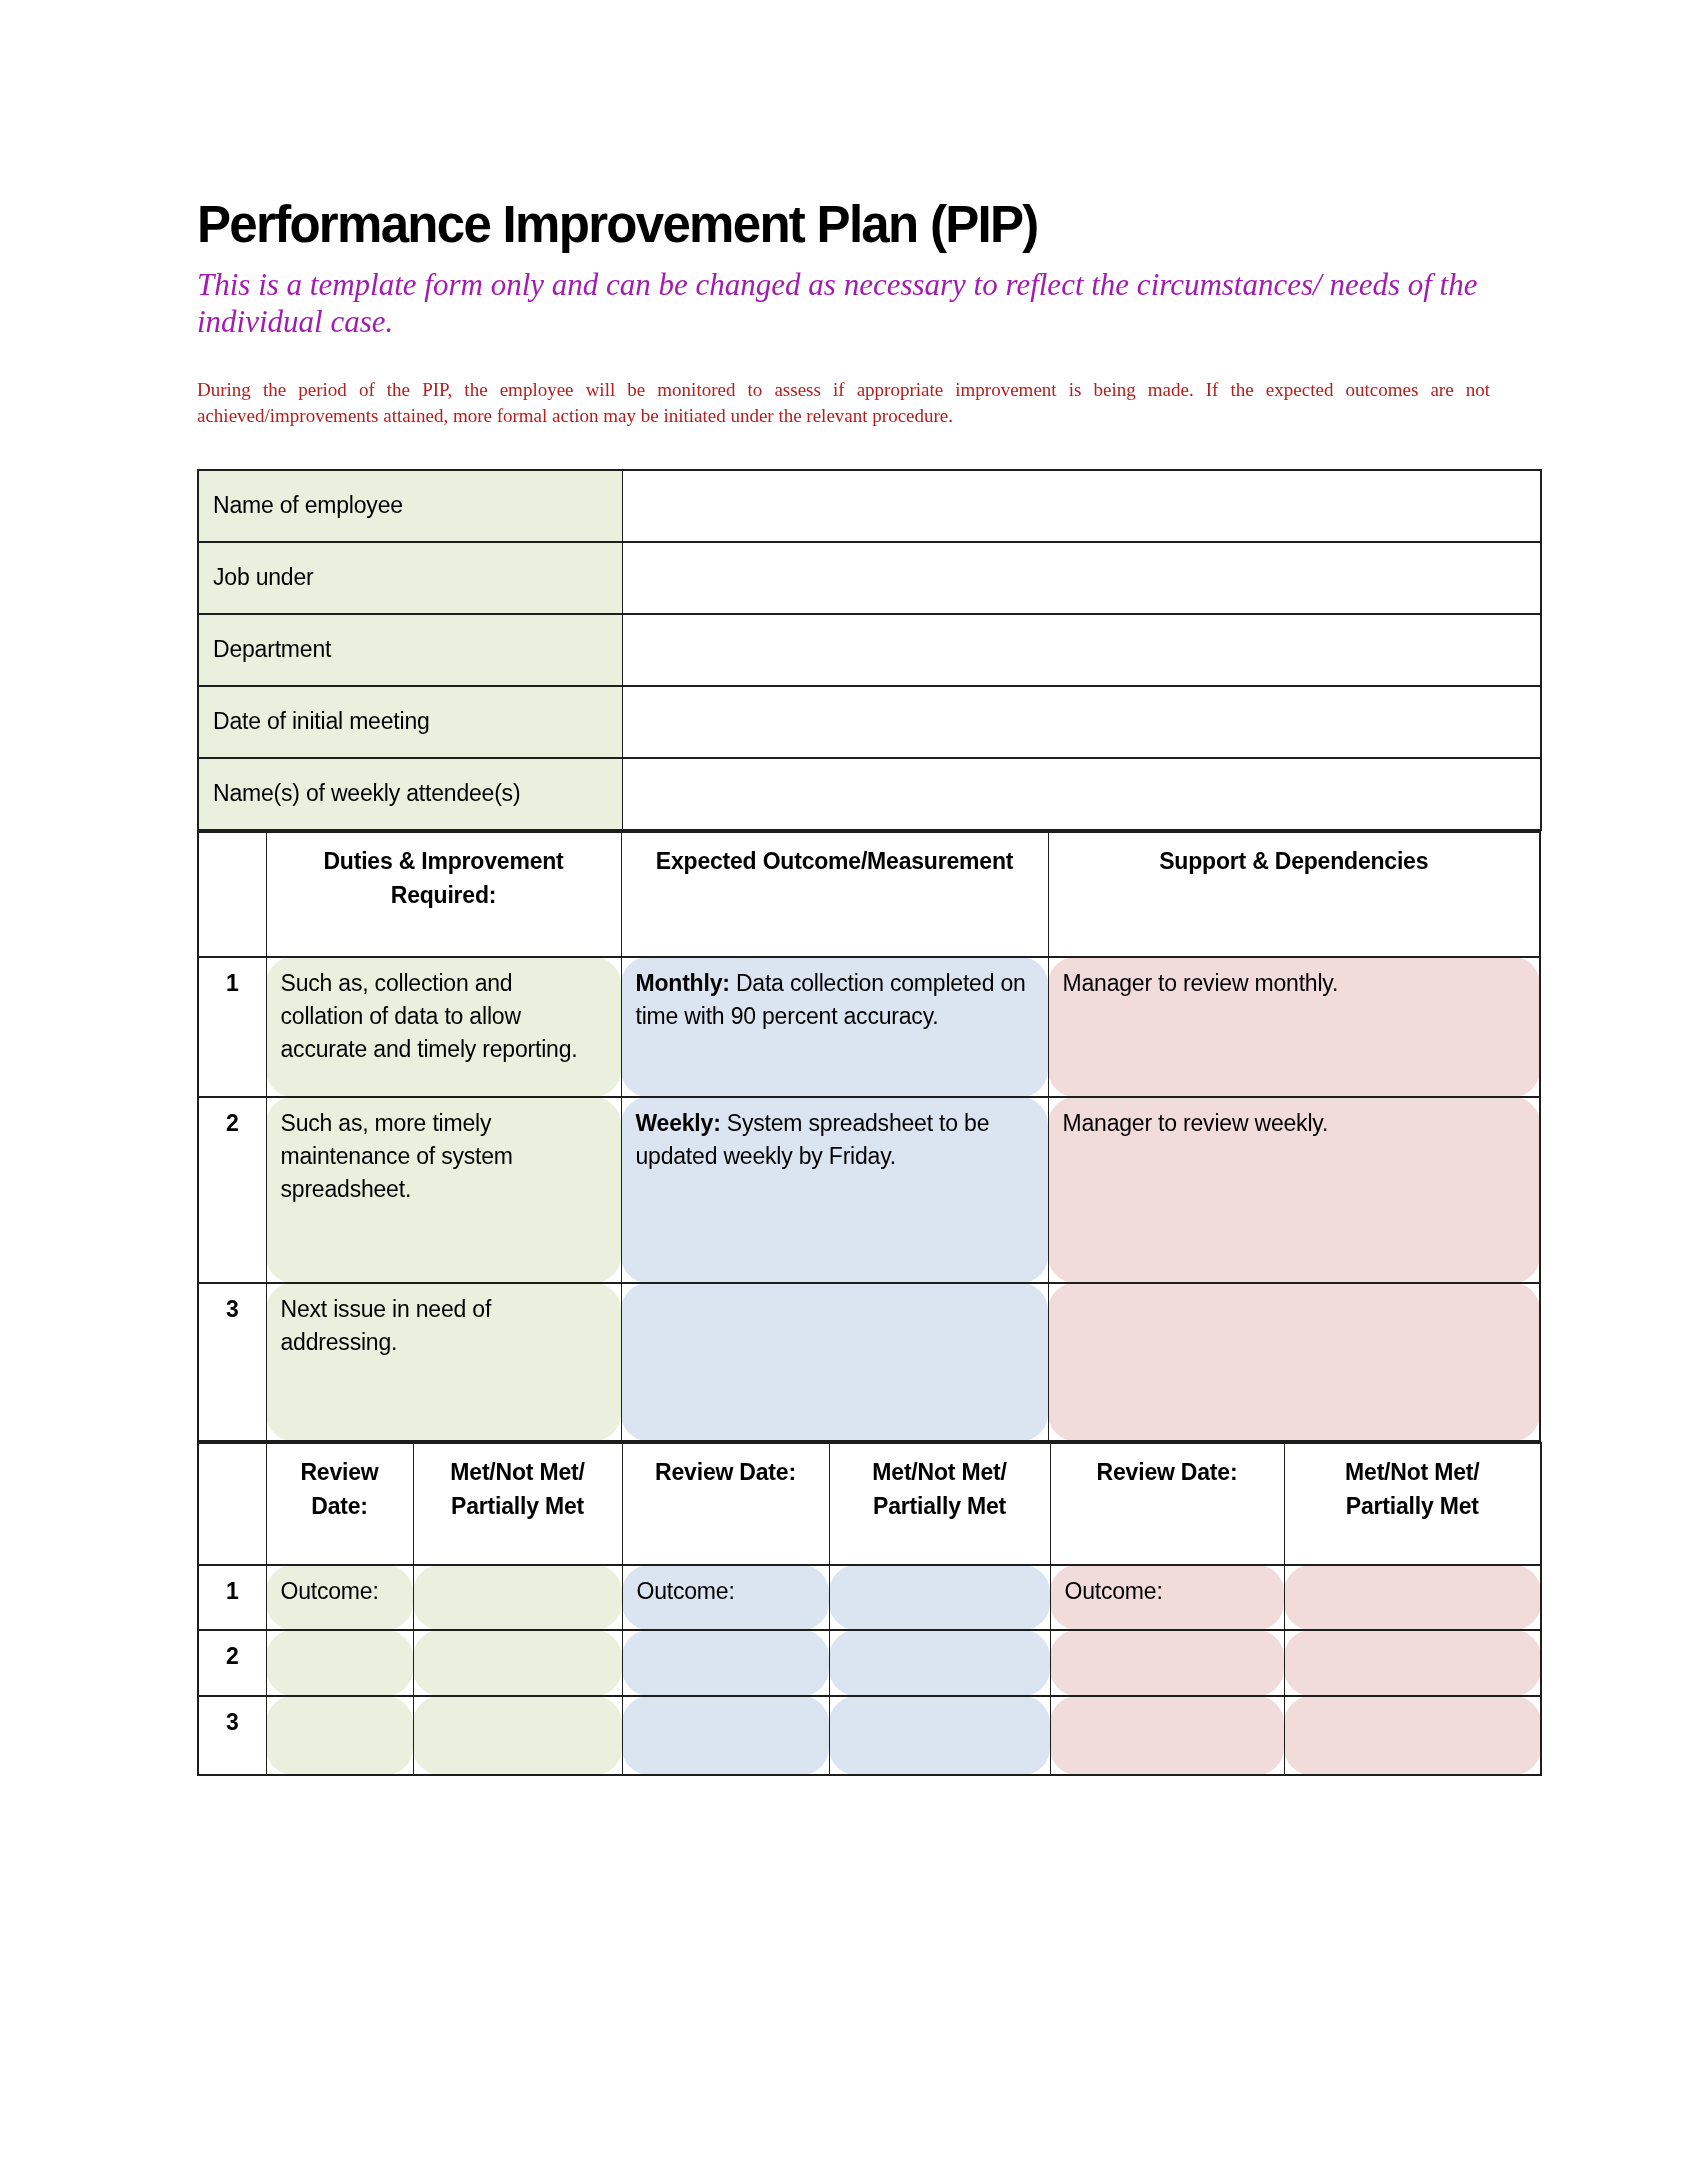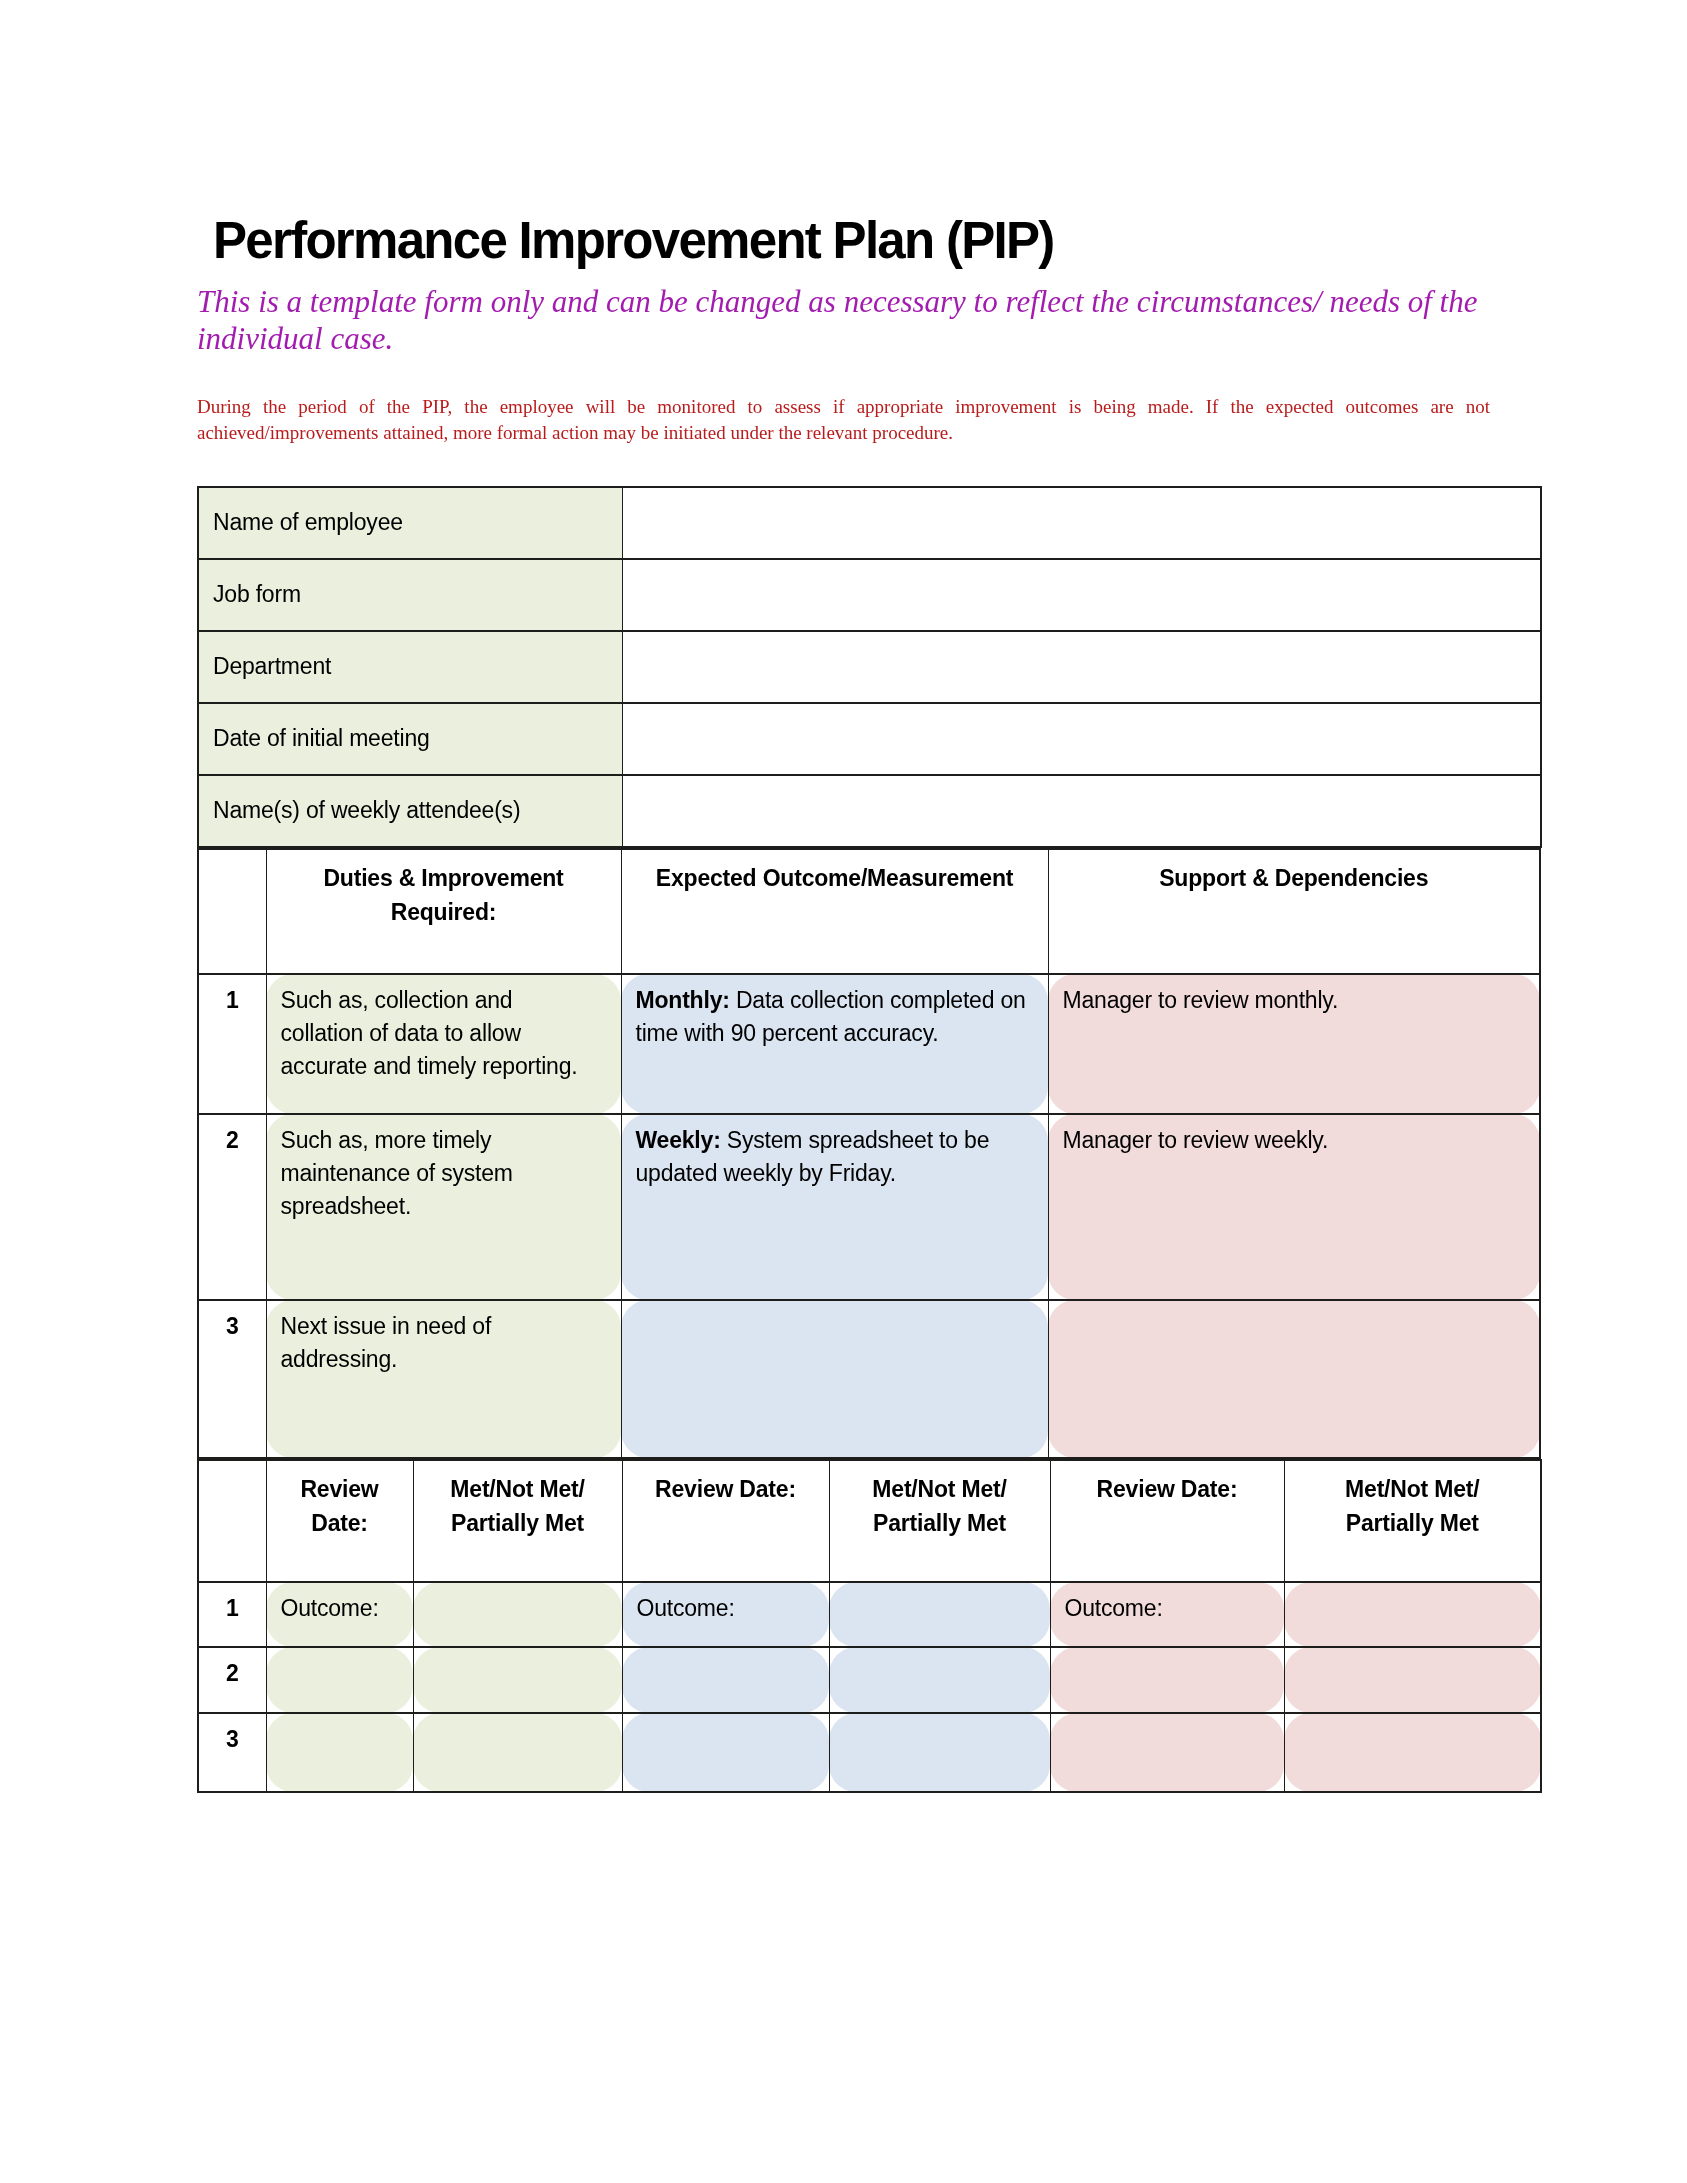--- a/index.html
+++ b/index.html
@@ -16,21 +16,21 @@
     background:#ffffff;
     color:var(--text);
     font-family:"Liberation Sans","DejaVu Sans",sans-serif;
   }
   .page{
     position:relative;
     width:1687px;height:2184px;
     padding:199px 0 0 197px;
   }
   .doc-title{
-    margin:16px;
+    margin:0;
     font-family:"Liberation Sans","DejaVu Sans",sans-serif;
     font-weight:700;
     font-size:51px;
     line-height:1.02;
     letter-spacing:-1.7px;
     color:#000;
   }
   .doc-subtitle{
     margin:15px 0 0 0;
     font-family:"Liberation Serif","DejaVu Serif",serif;
@@ -133,21 +133,21 @@
       <colgroup>
           <col style="width:424px">
           <col style="width:919px">
         </colgroup>
       <tbody>
         <tr class="h-info">
           <td class="info-label">Name of employee</td>
           <td class="info-value"></td>
         </tr>
         <tr class="h-info">
-          <td class="info-label">Job form</td>
+          <td class="info-label">Job under</td>
           <td class="info-value"></td>
         </tr>
         <tr class="h-info">
           <td class="info-label">Department</td>
           <td class="info-value"></td>
         </tr>
         <tr class="h-info">
           <td class="info-label">Date of initial meeting</td>
           <td class="info-value"></td>
         </tr>

